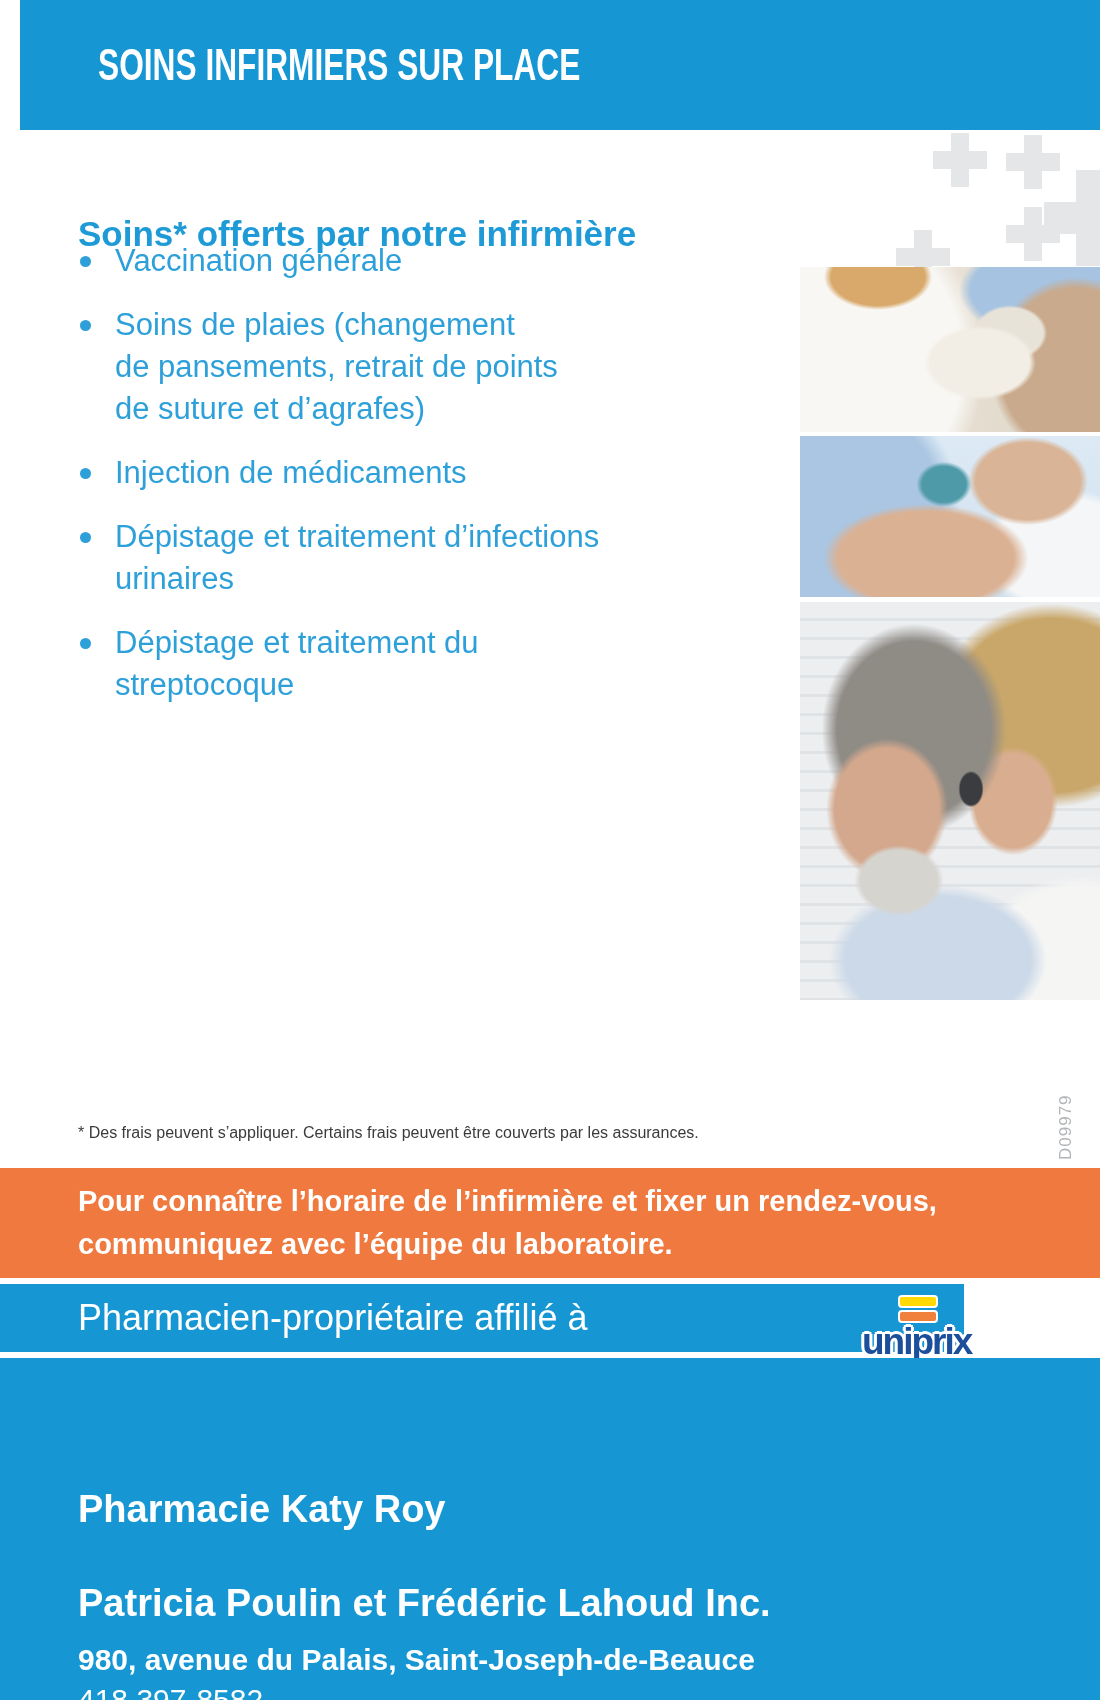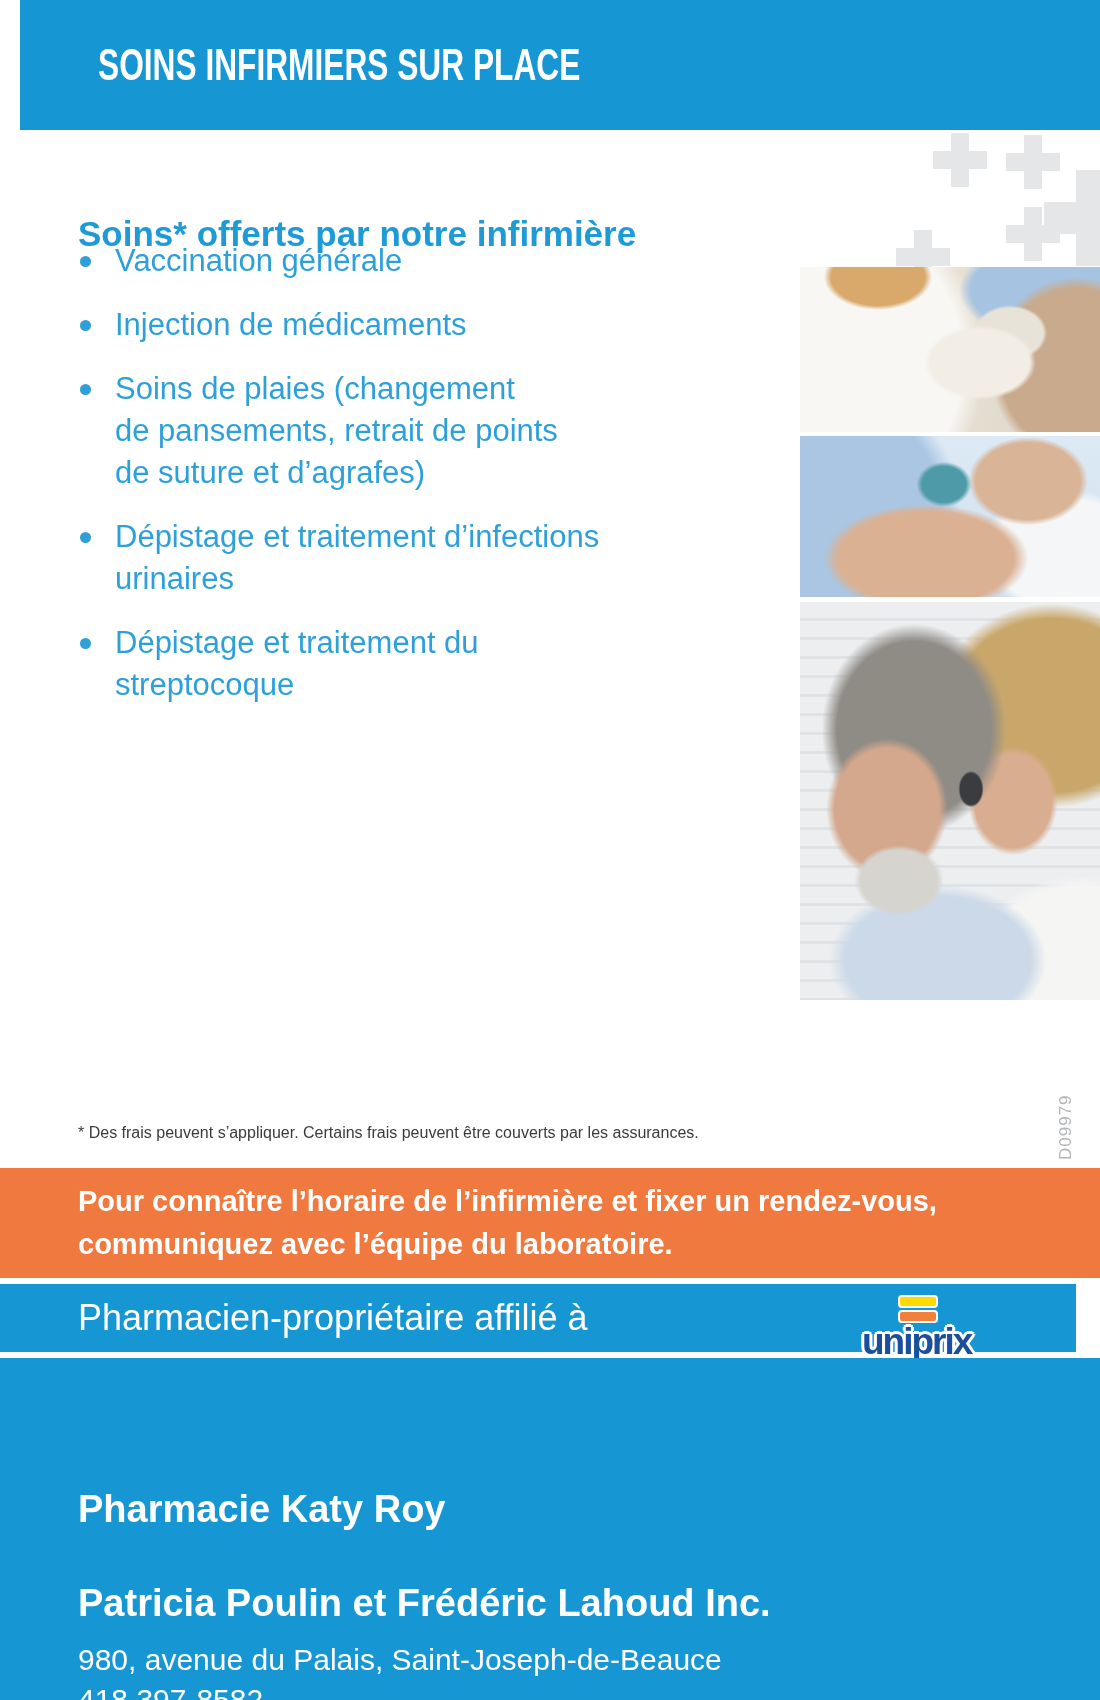--- a/index.html
+++ b/index.html
@@ -105,21 +105,21 @@
     position:absolute; left:0; top:1168px; width:1100px; height:110px;
     background:var(--banner_orange,#f0793f);
     display:flex; align-items:center; padding-left:78px;
   }
   .orange-banner p {
     color:#fff; font-size:29px; font-weight:700; line-height:43px; white-space:pre-line;
   }
 
   
   .affiliation {
-    position:absolute; left:0; top:1284px; width:1076px; height:68px;
+    position:absolute; left:0; top:1284px; width:964px; height:68px;
     background:var(--brand_blue,#1697d3);
     display:flex; align-items:center; padding-left:78px;
   }
   .affiliation .label { color:#fff; font-size:36px; font-weight:400; }
   .uniprix {
     position:absolute; left:862px; top:11px; height:46px;
     display:flex; align-items:center;flex-direction:column;
   }
   .uniprix .bars { display:flex; flex-direction:column; gap:2px; margin-right:-3px; z-index:2; }
   .uniprix .bar {
@@ -135,21 +135,21 @@
       -2px -2px 0 #fff, 2px -2px 0 #fff, -2px 2px 0 #fff, 2px 2px 0 #fff;
   }
 
   
   .footer {
     position:absolute; left:0; top:1358px; width:1100px; height:342px;
     background:var(--brand_blue,#1697d3);
     padding:80px 0 0 78px; color:#fff;
   }
   .footer .ph-name { font-size:38px; font-weight:700; line-height:46px;margin-top:48px; }
-  .footer .ph-addr { font-size:30px; font-weight:400; line-height:40px; margin-top:14px; }
+  .footer .ph-addr { font-size:30px; font-weight:700; line-height:40px; margin-top:14px; }
   .footer .ph-phone { font-size:30px; font-weight:400; line-height:40px; }
 </style>
 </head>
 <body>
 
 <div class="page">
 
   <header class="topbar">
     <h1>SOINS INFIRMIERS SUR PLACE</h1>
   </header>
@@ -164,27 +164,27 @@
 
   <h2 class="services-heading">Soins* offerts par notre infirmière</h2>
 
   <ul class="service-list">
     <li>
       <span class="dot"></span>
       <span class="li-text">Vaccination générale</span>
     </li>
     <li>
       <span class="dot"></span>
-      <span class="li-text">Injection de médicaments</span>
-    </li>
-    <li>
-      <span class="dot"></span>
       <span class="li-text">Soins de plaies (changement
 de pansements, retrait de points
 de suture et d’agrafes)</span>
+    </li>
+    <li>
+      <span class="dot"></span>
+      <span class="li-text">Injection de médicaments</span>
     </li>
     <li>
       <span class="dot"></span>
       <span class="li-text">Dépistage et traitement d’infections
 urinaires</span>
     </li>
     <li>
       <span class="dot"></span>
       <span class="li-text">Dépistage et traitement du
 streptocoque</span>

